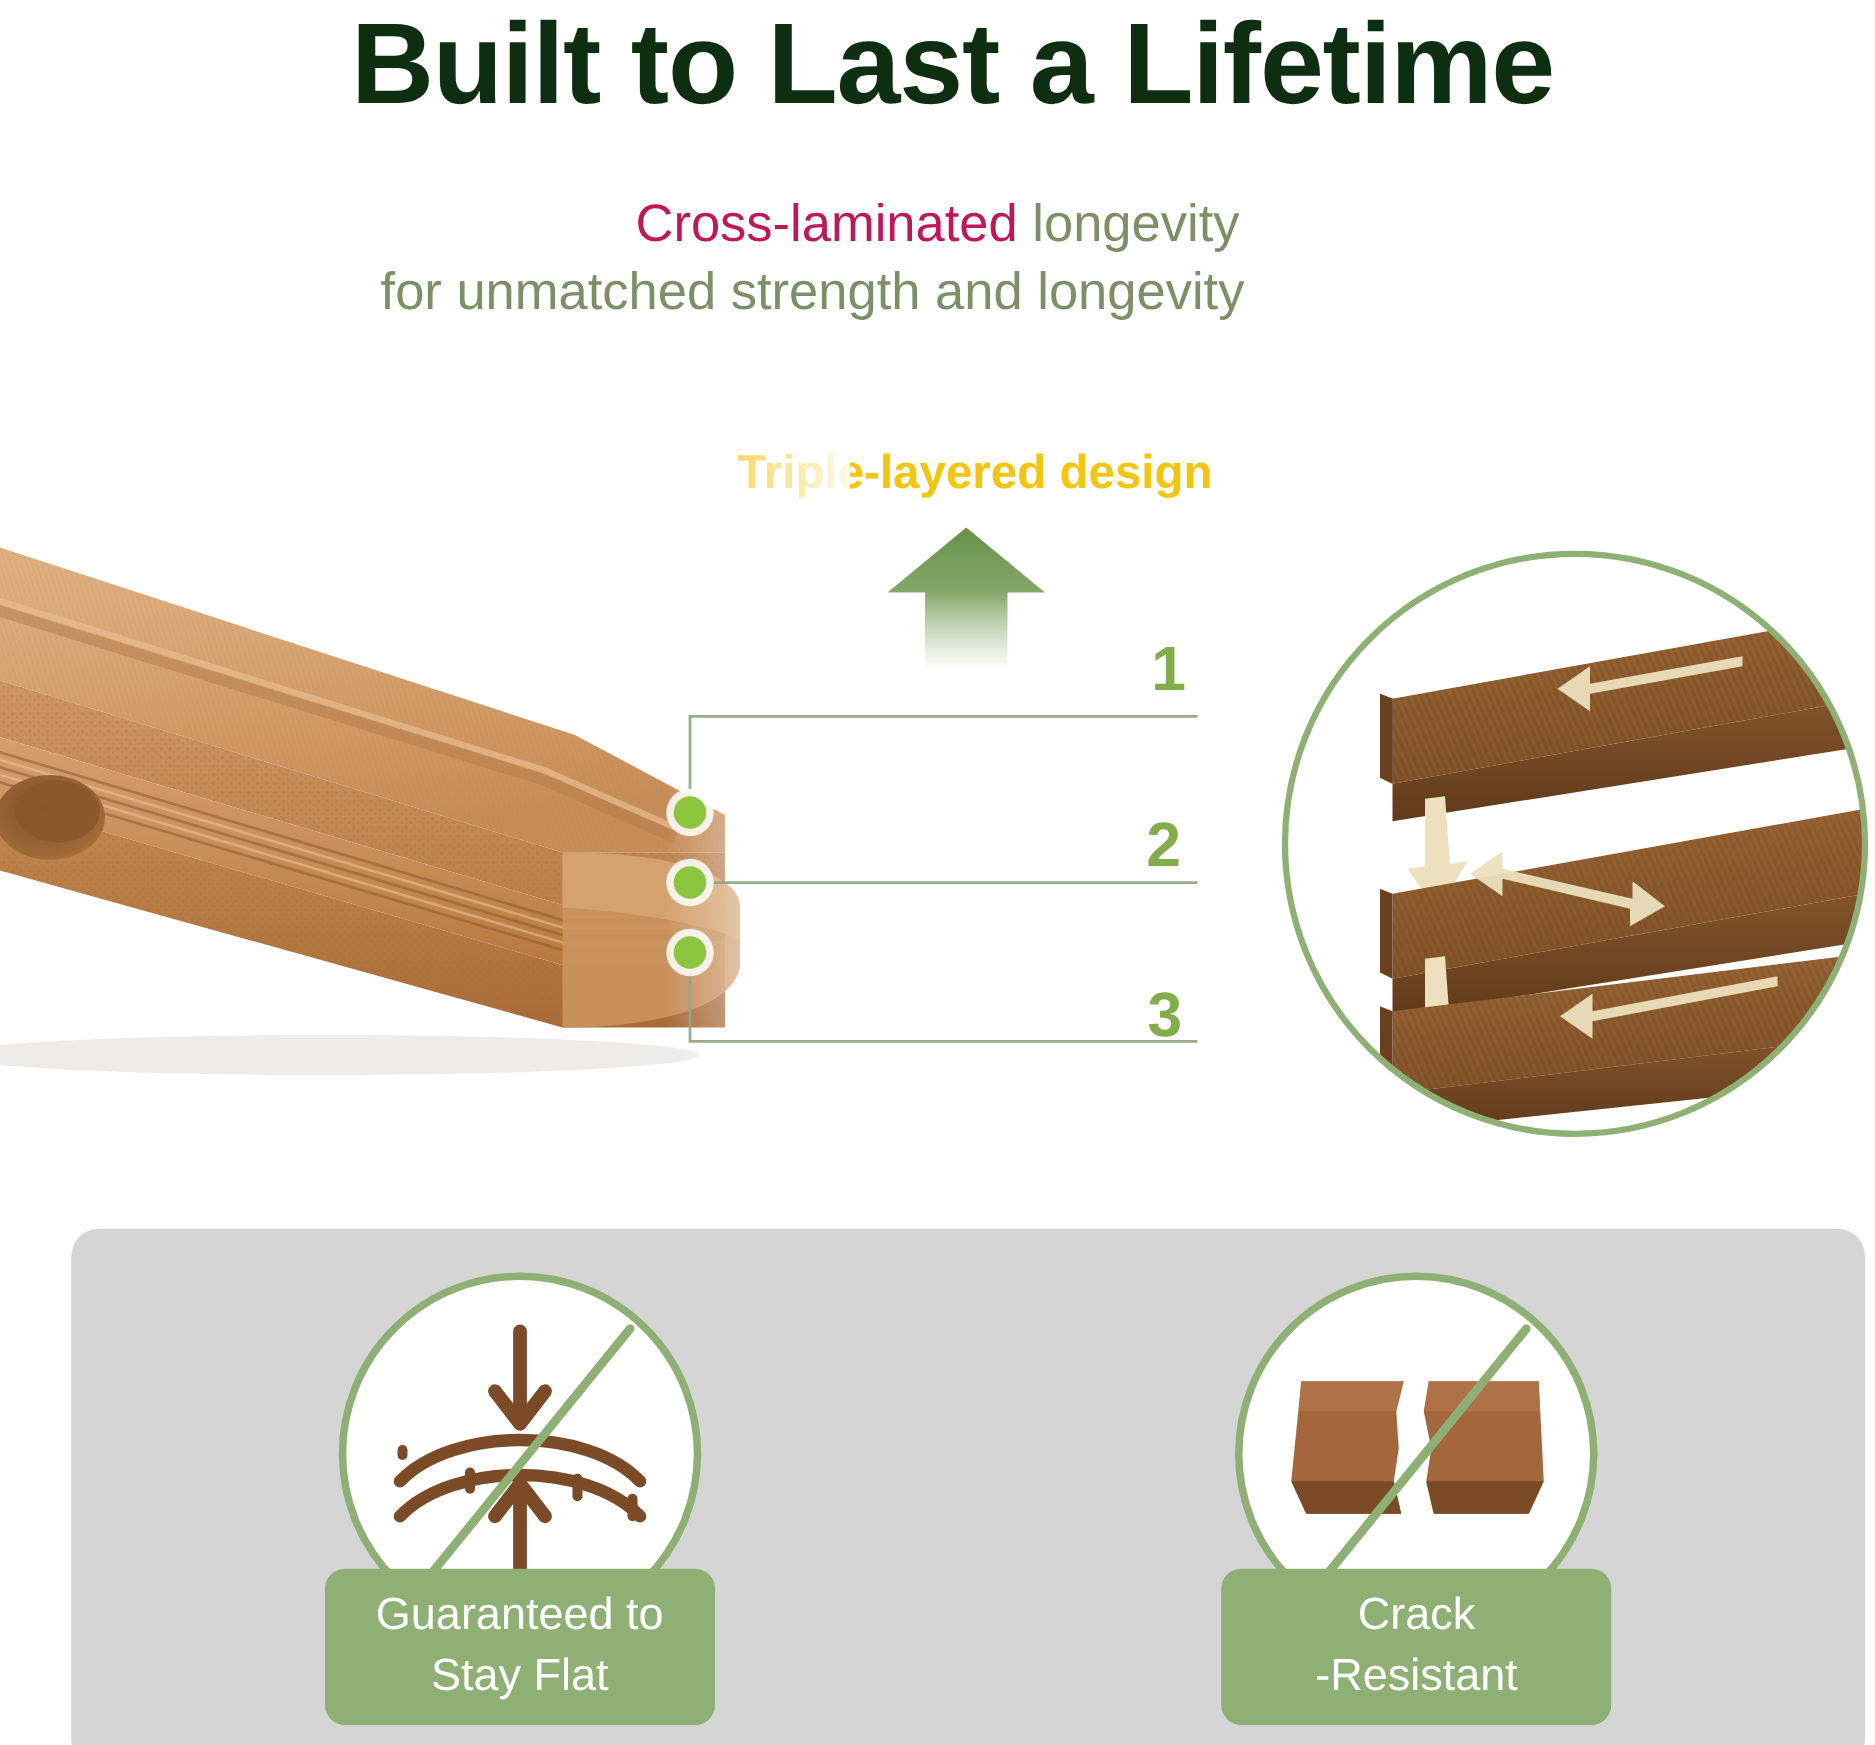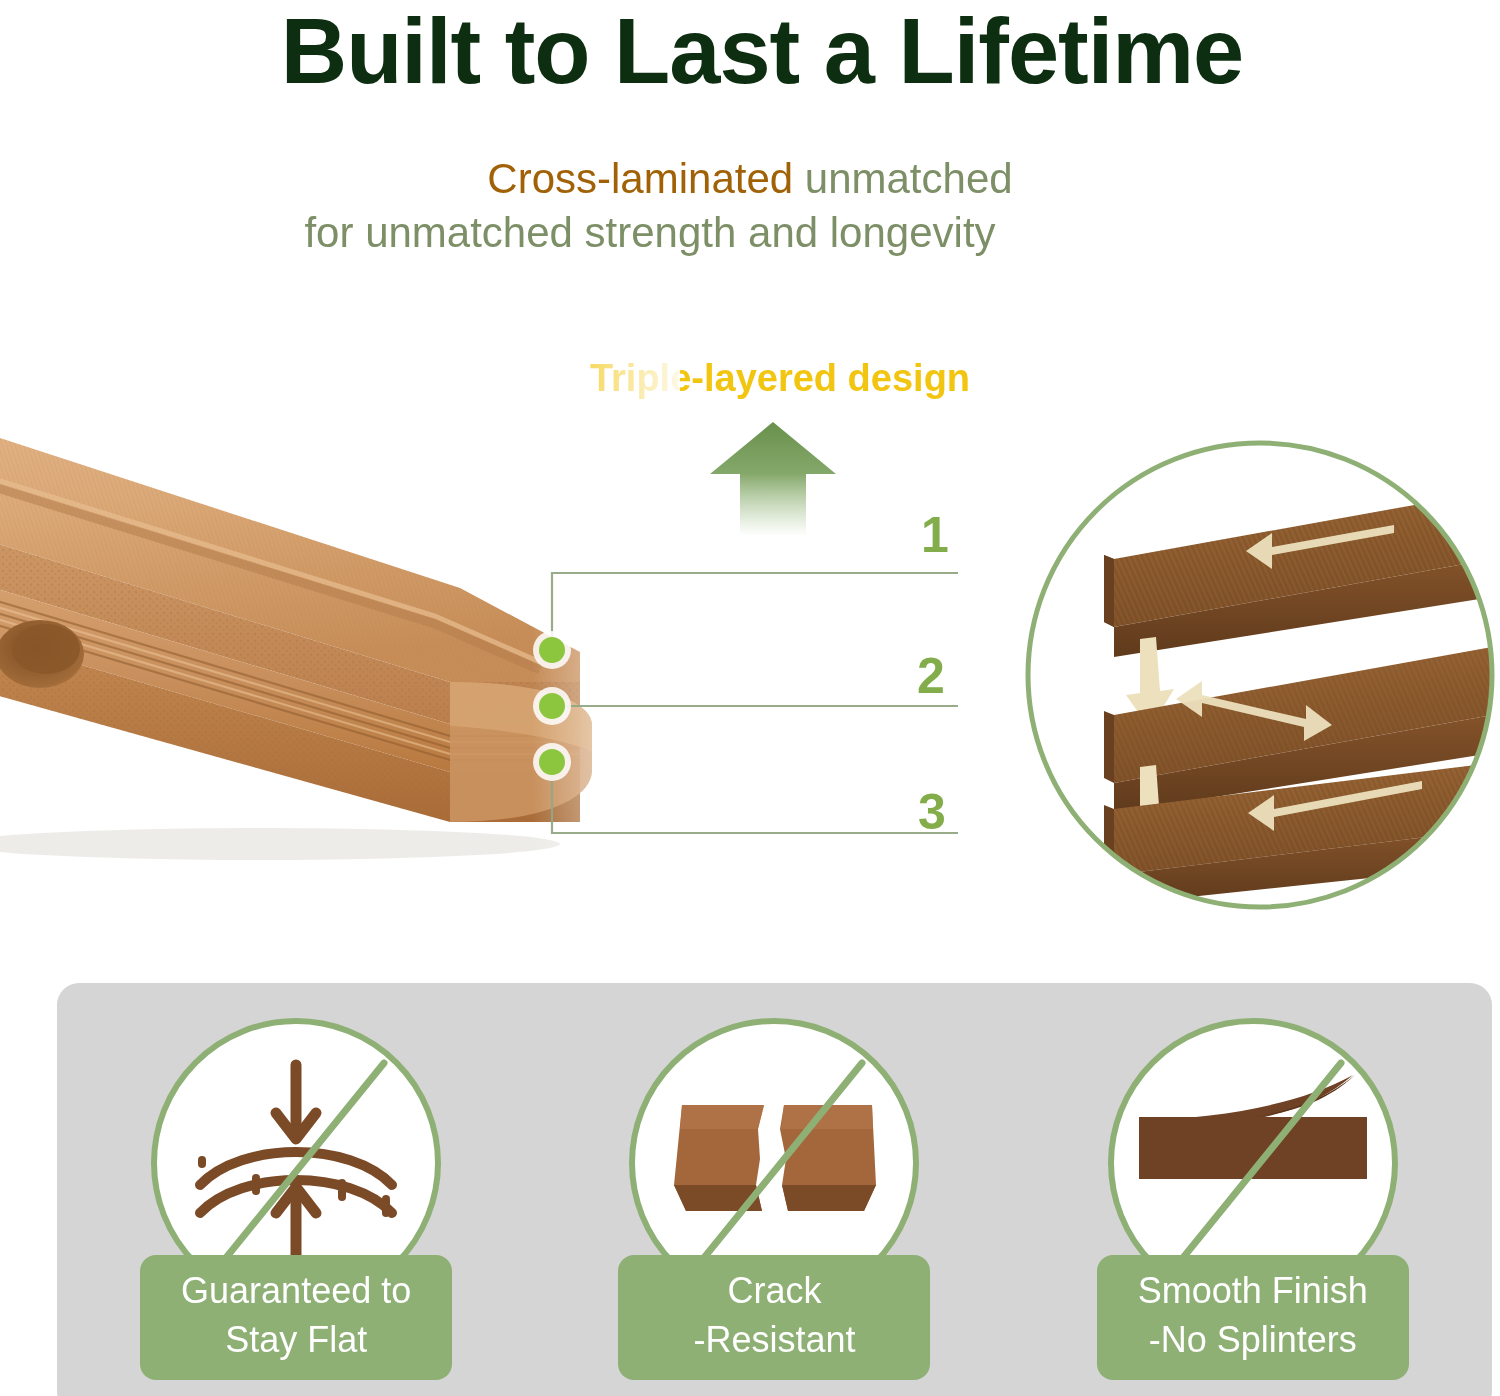--- a/index.html
+++ b/index.html
@@ -36,21 +36,21 @@
     position: absolute;
     left: 0;
     top: 152px;
     width: 1500px;
     text-align: center;
     font-size: 42px;
     color: #7d8f66;
     line-height: 1.28;
     white-space: nowrap;
   }
-  .subline-1 .hl { color: #a16207; }
+  .subline-1 .hl { color: #be185d; }
   .subline-2 {
     position: absolute;
     left: 0;
     top: 206px;
     width: 1300px;
     text-align: center;
     font-size: 42px;
     color: #7d8f66;
     line-height: 1.28;
     white-space: nowrap;
@@ -169,21 +169,21 @@
   }
 </style>
 </head>
 <body>
 
 <div id="page">
 
   <div class="headline">Built to Last a Lifetime</div>
 
   <div class="subline-1">
-    <span class="hl">Cross-laminated</span><span> unmatched</span>
+    <span class="hl">Cross-laminated</span><span> longevity</span>
   </div>
 
   <div class="subline-2">for unmatched strength and longevity</div>
 
   <div class="triple-title">Triple-layered design</div>
 
   <div class="board-stage">
     <svg class="board-svg" viewBox="0 0 700 520" preserveAspectRatio="none" aria-hidden="true">
       <defs>
         <linearGradient id="topFace" x1="0" y1="0" x2="0.25" y2="1">
@@ -413,32 +413,16 @@
           <path d="M 58 92 L 140 92 L 134 116 L 56 116 Z" fill="#b4774a" opacity="0.7"></path>
           <path d="M 160 92 L 248 92 L 249 116 L 157 116 Z" fill="#b4774a" opacity="0.7"></path>
 
           <line x1="238" y1="50" x2="66" y2="262" stroke="#8fb075" stroke-width="7" stroke-linecap="round"></line>
         </svg>
       </div>
       <div class="feature-pill">Crack
 -Resistant</div>
     </div>
 
-    <div class="feature">
-      <div class="feature-circle">
-        <svg viewBox="0 0 300 300" width="300" height="300" aria-hidden="true">
-          <circle cx="150" cy="150" r="142" fill="#ffffff" stroke="#8fb075" stroke-width="6"></circle>
-
-          <rect x="36" y="104" width="228" height="62" fill="#6f4226"></rect>
-
-          <path d="M 40 108 C 120 104 196 92 250 62 C 206 100 150 112 40 118 Z" fill="#6f4226"></path>
-          <path d="M 150 104 C 190 98 226 84 252 62 C 222 90 186 100 150 104 Z" fill="#5a3319"></path>
-
-          <line x1="238" y1="50" x2="66" y2="262" stroke="#8fb075" stroke-width="7" stroke-linecap="round"></line>
-        </svg>
-      </div>
-      <div class="feature-pill">Smooth Finish
--No Splinters</div>
-    </div>
 
   </div>
 
 </div>
 
 </body></html>

